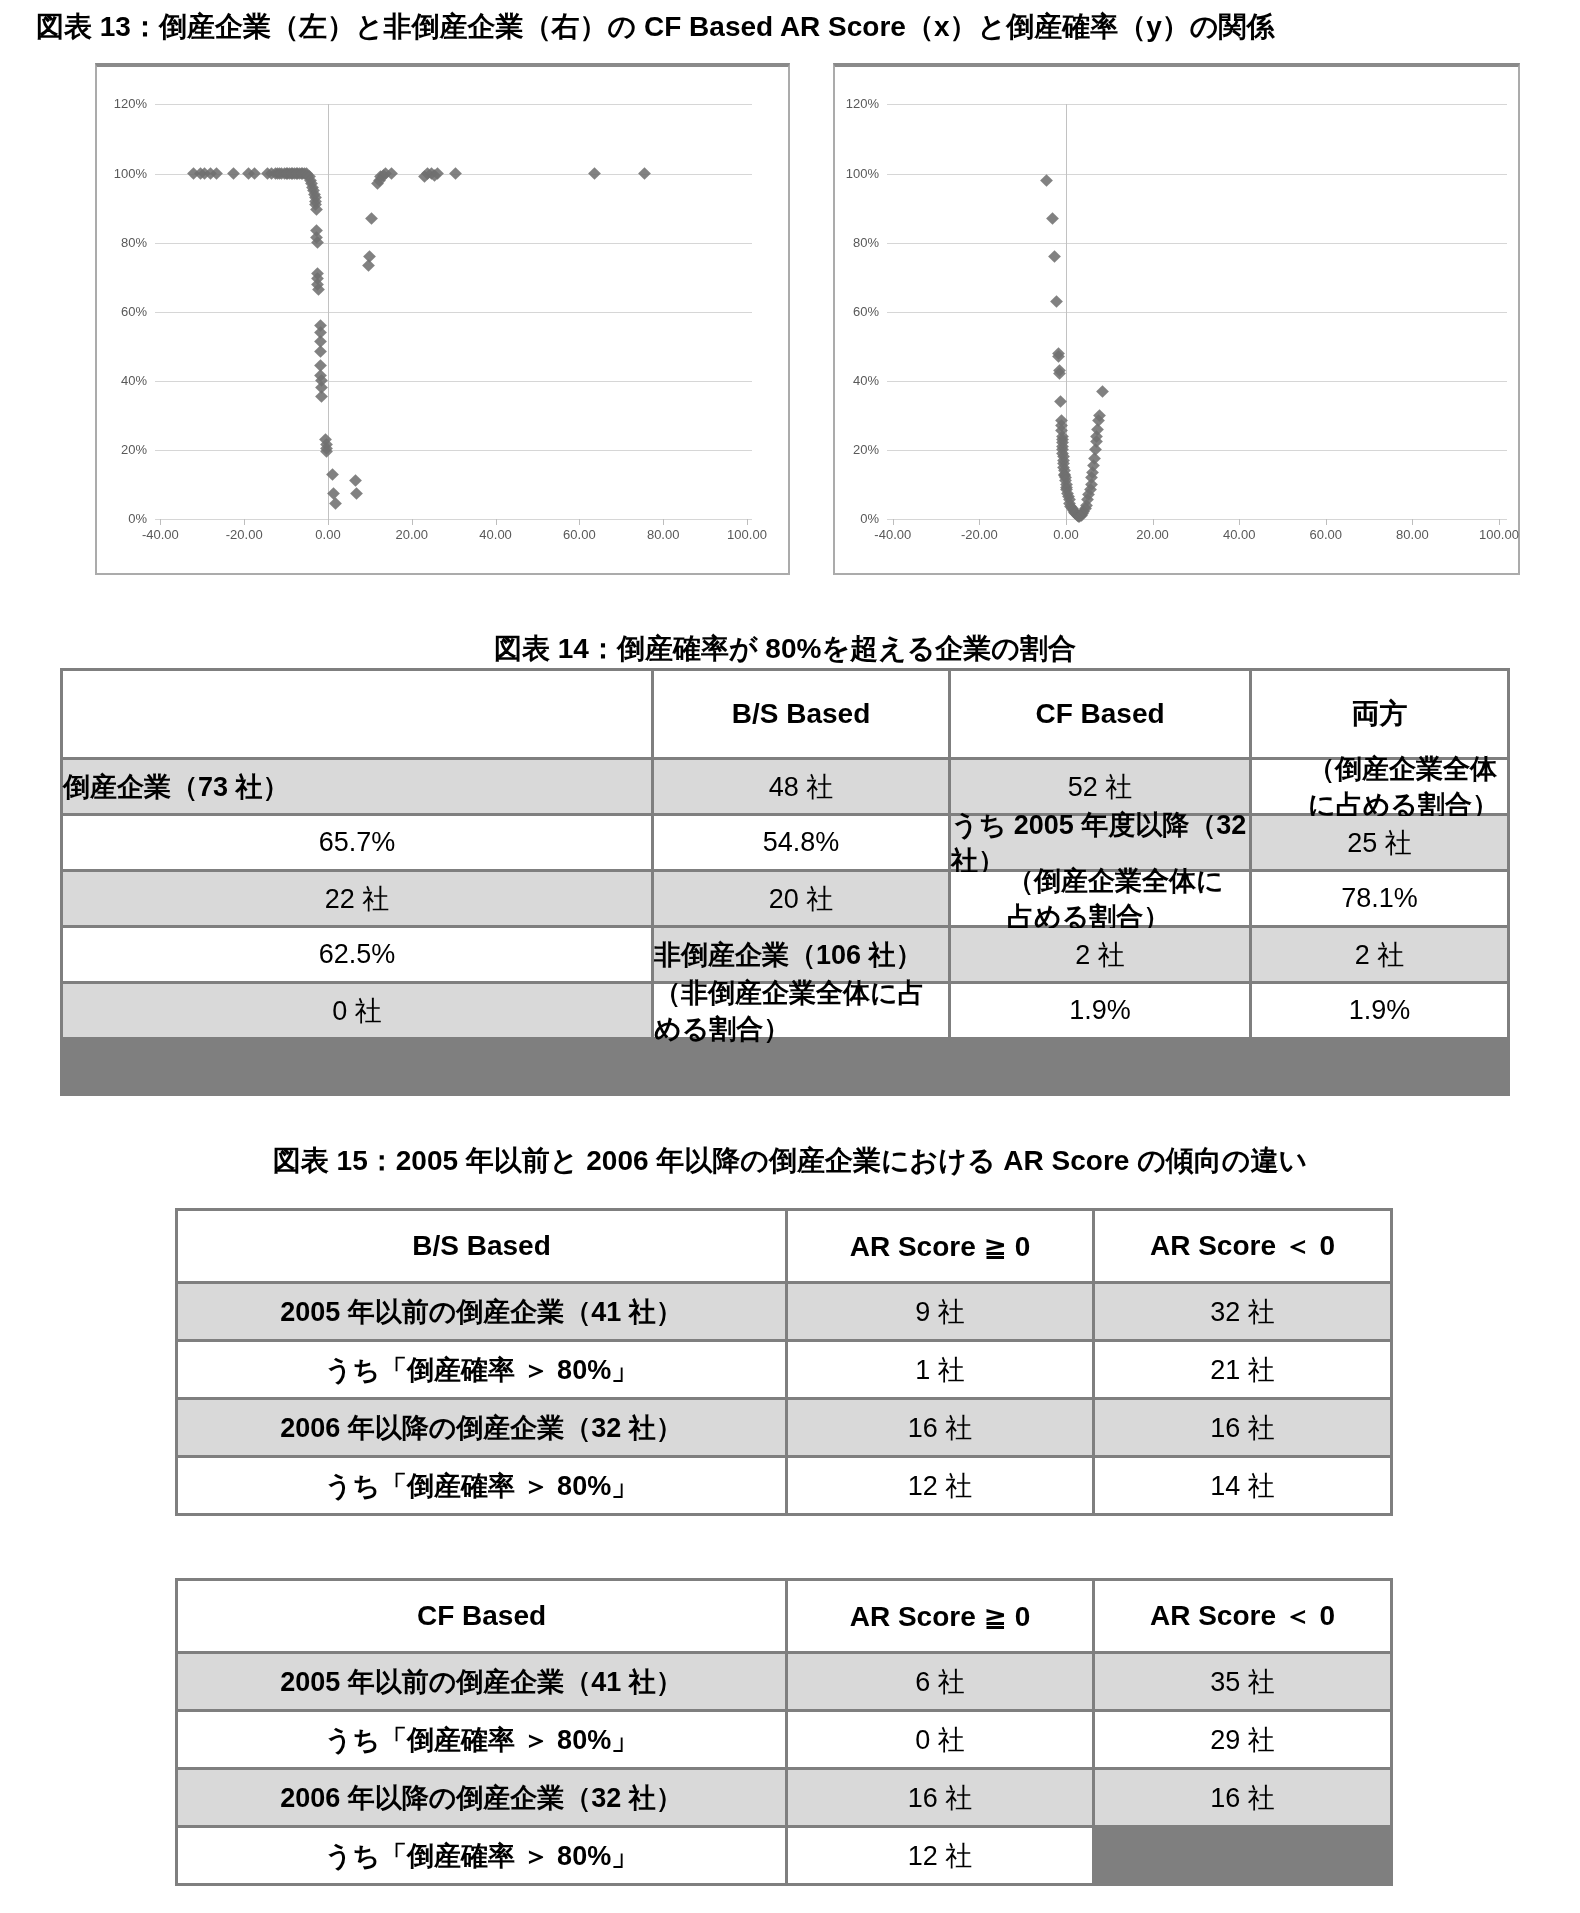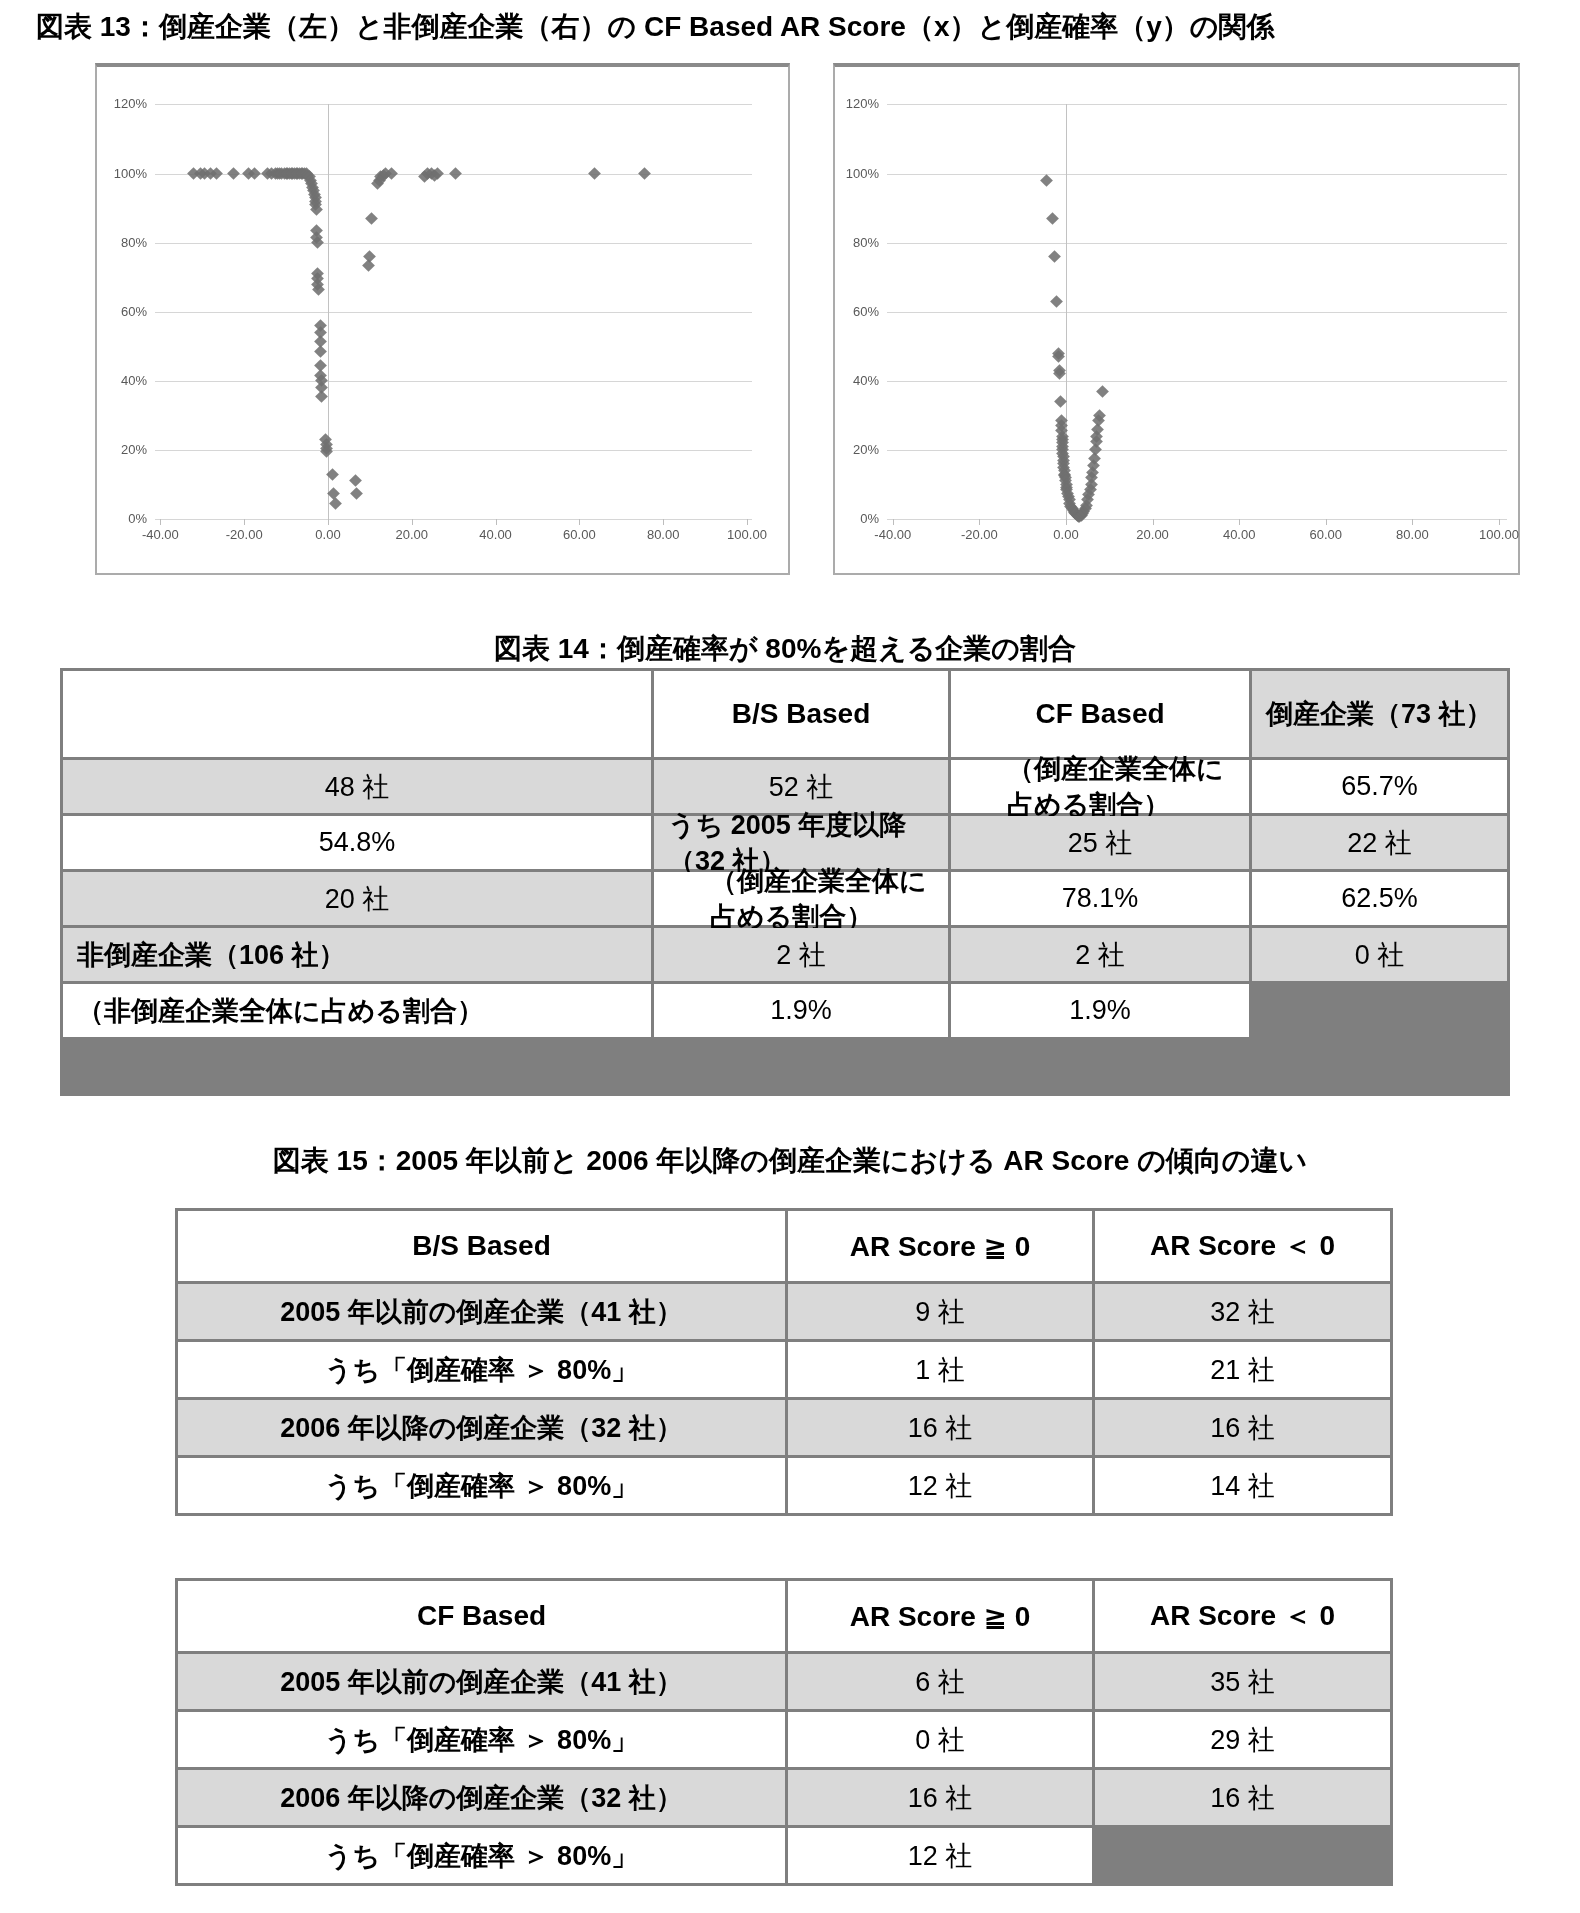--- a/index.html
+++ b/index.html
@@ -17,21 +17,21 @@
   .axis-tick{position:absolute;width:1px;height:6px;background:#bdbdbd}
   .ylab{position:absolute;width:46px;text-align:right;font-size:13px;color:#595959;line-height:16px}
   .xlab{position:absolute;width:64px;text-align:center;font-size:13px;color:#595959;line-height:16px}
   .pt{position:absolute;width:9px;height:9px;background:#6f6f6f;opacity:.88;transform:rotate(45deg)}
 
   .grid-table{position:absolute;display:grid;background:#7f7f7f;border:3px solid #7f7f7f;gap:3px}
   .cell{background:#ffffff;display:flex;align-items:center;font-size:27px;color:#000;box-sizing:border-box}
   .cell.shaded{background:#d9d9d9}
   .cell.hdr{font-weight:bold;justify-content:center;font-size:28px}
   .cell.val{justify-content:center}
-  .cell.lab{font-weight:bold;padding-left:14px}
+  .cell.lab{font-weight:bold;}
   .cell.lab.indent-large{padding-left:56px}
   .cell.lab.center{justify-content:center;padding-left:0}
 </style>
 </head>
 <body>
 
 <div class="fig-title" style="left:36px;top:8px;">図表 13：倒産企業（左）と非倒産企業（右）の CF Based AR Score（x）と倒産確率（y）の関係</div>
 
 <div class="chart-box" id="chart-0" style="left:95px;top:63px;width:695px;height:512px;">
     <div class="gridline" style="left: 58px; width: 597px; top: 452px;"></div>
@@ -241,20 +241,21 @@
     <div class="pt" style="left: 258.109px; top: 357.67px; background: rgb(111, 111, 111);"></div>
     <div class="pt" style="left: 258.975px; top: 349.033px; background: rgb(111, 111, 111);"></div>
     <div class="pt" style="left: 259.841px; top: 343.85px; background: rgb(111, 111, 111);"></div>
   </div>
 
 <div class="fig-title centered" style="left:60px;top:630px;width:1450px;">図表 14：倒産確率が 80%を超える企業の割合</div>
 <div class="grid-table" id="table-14" style="left: 60px; top: 668px; grid-template-columns: 588px 294px 298px 255px; grid-template-rows: 86px repeat(6, 53px);">
     <div class="cell hdr"></div>
     <div class="cell hdr">B/S Based</div>
     <div class="cell hdr">CF Based</div>
+    <div class="cell hdr">両方</div>
     <div class="cell lab shaded">倒産企業（73 社）</div>
     <div class="cell val shaded">48 社</div>
     <div class="cell val shaded">52 社</div>
     <div class="cell lab indent-large">（倒産企業全体に占める割合）</div>
     <div class="cell val">65.7%</div>
     <div class="cell val">54.8%</div>
     <div class="cell lab shaded">うち 2005 年度以降（32 社）</div>
     <div class="cell val shaded">25 社</div>
     <div class="cell val shaded">22 社</div>
     <div class="cell val shaded">20 社</div>

